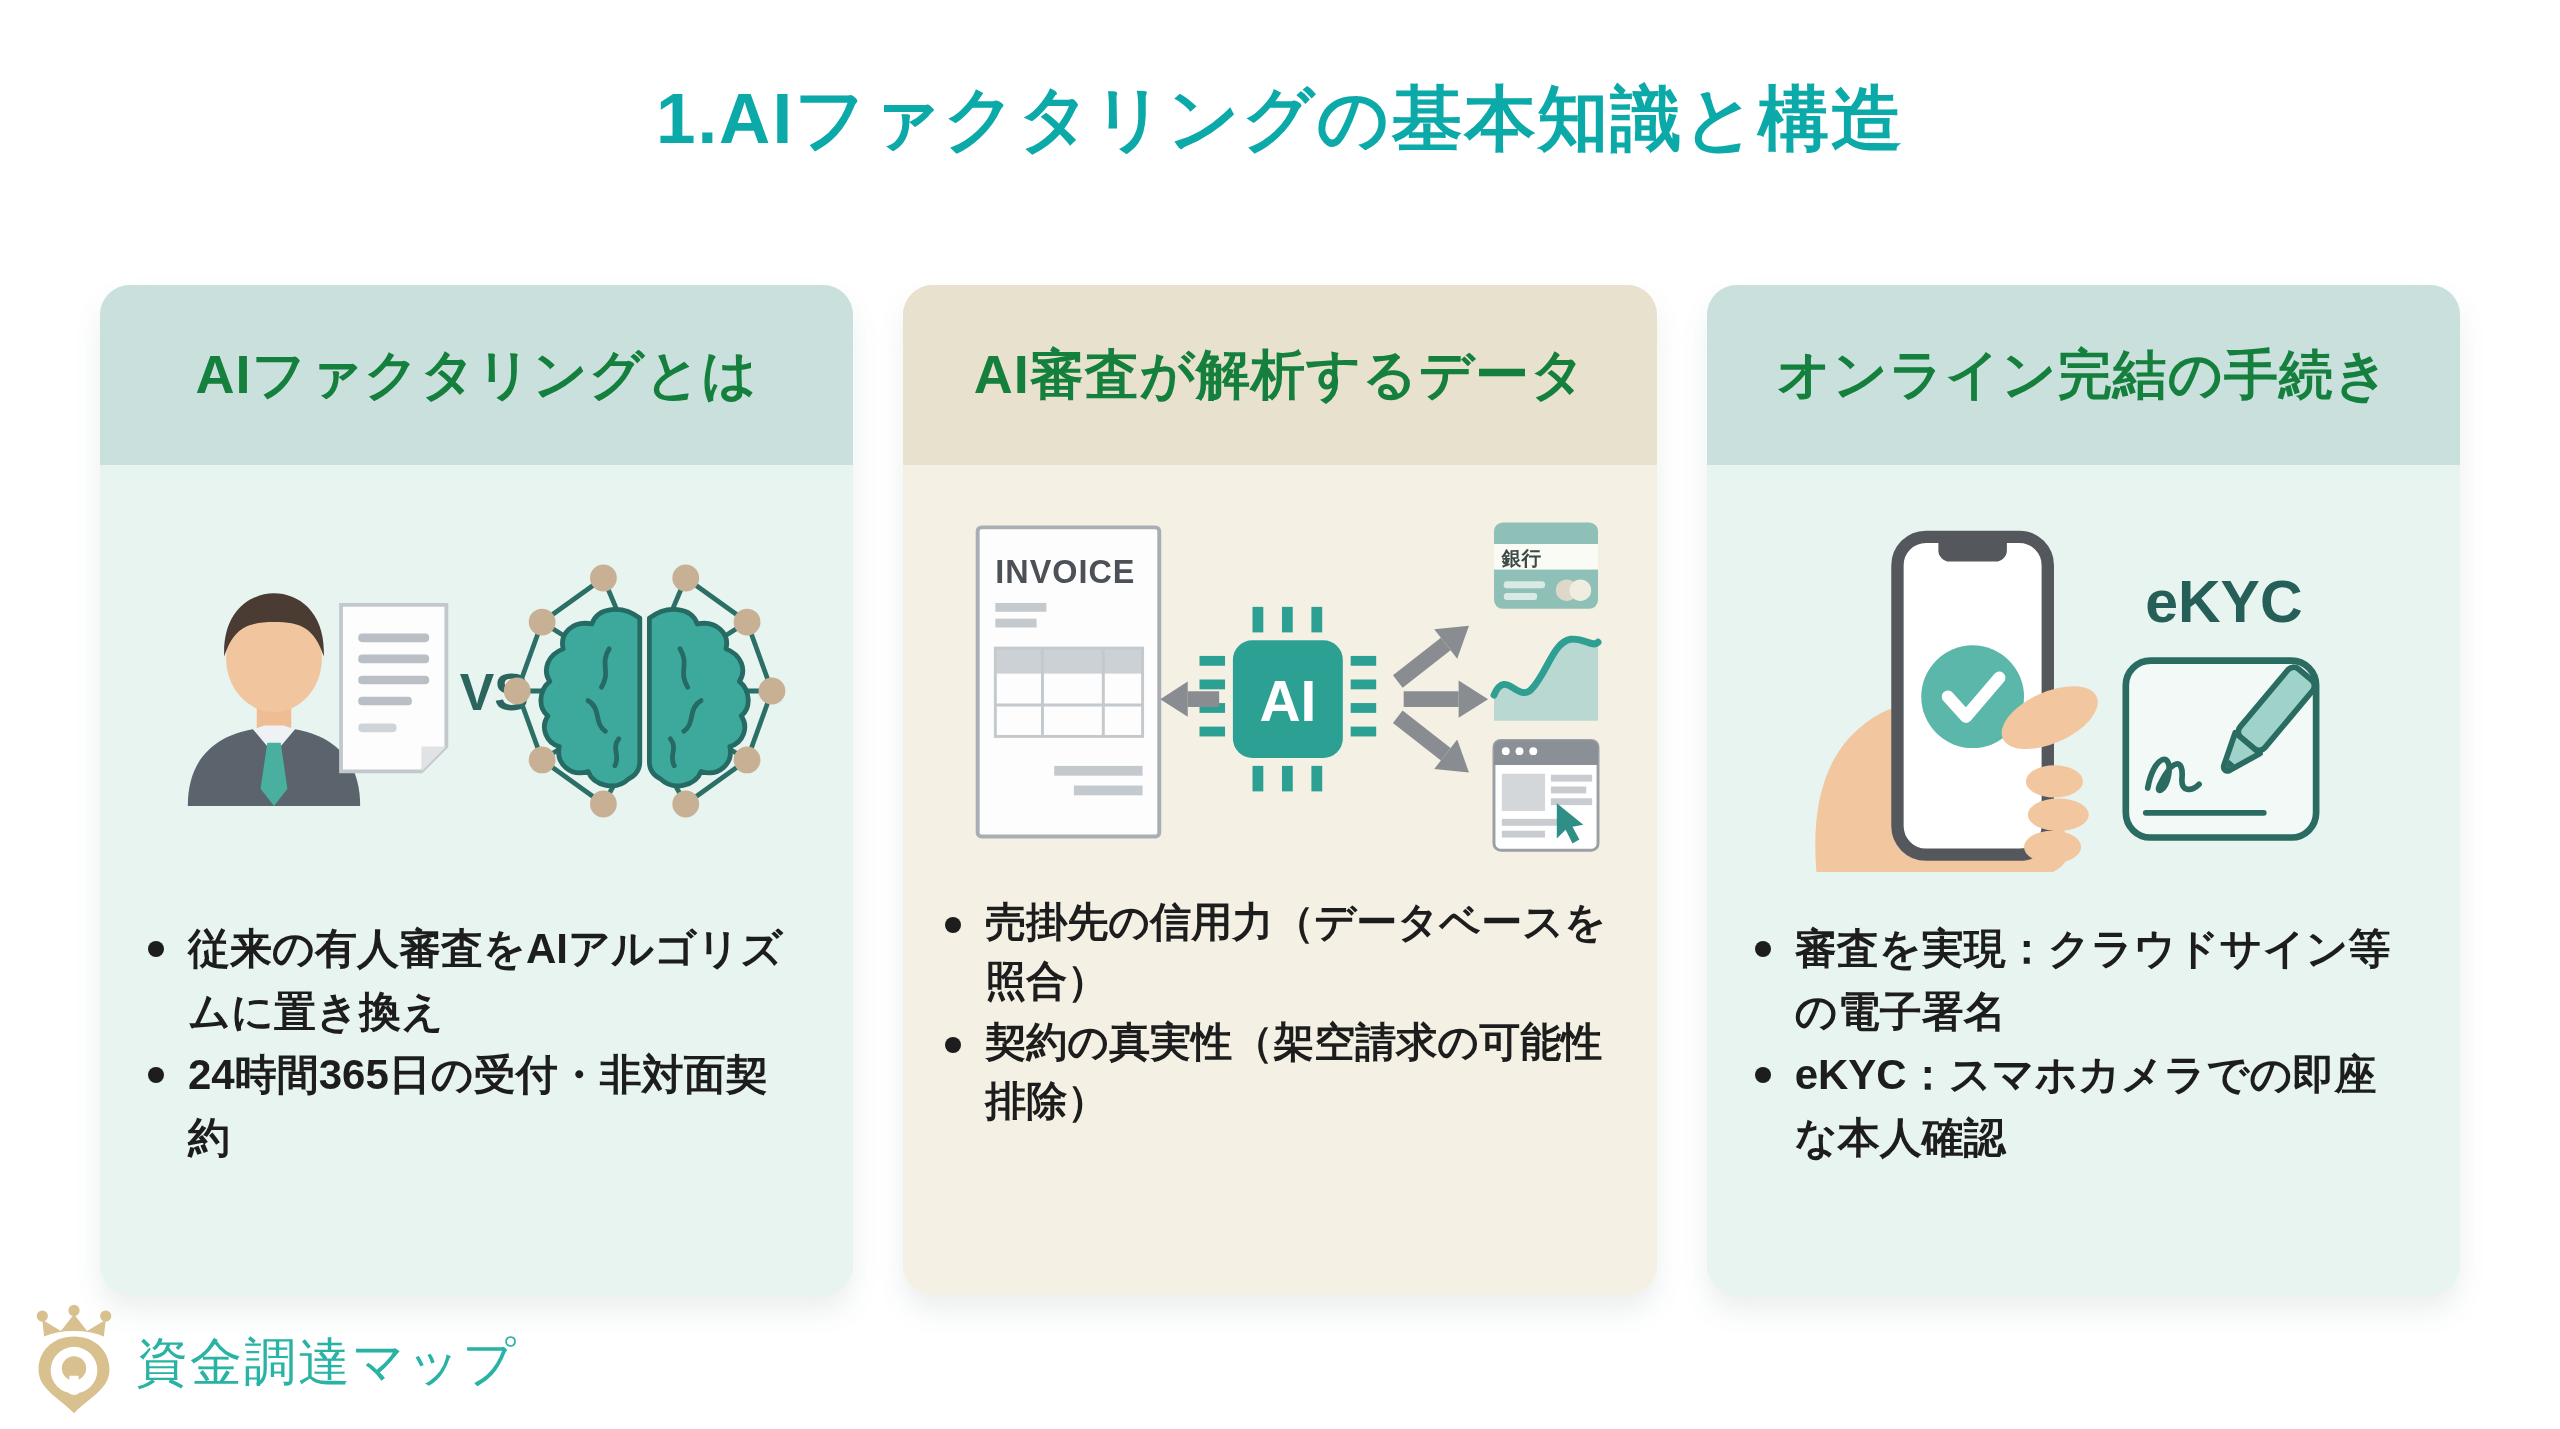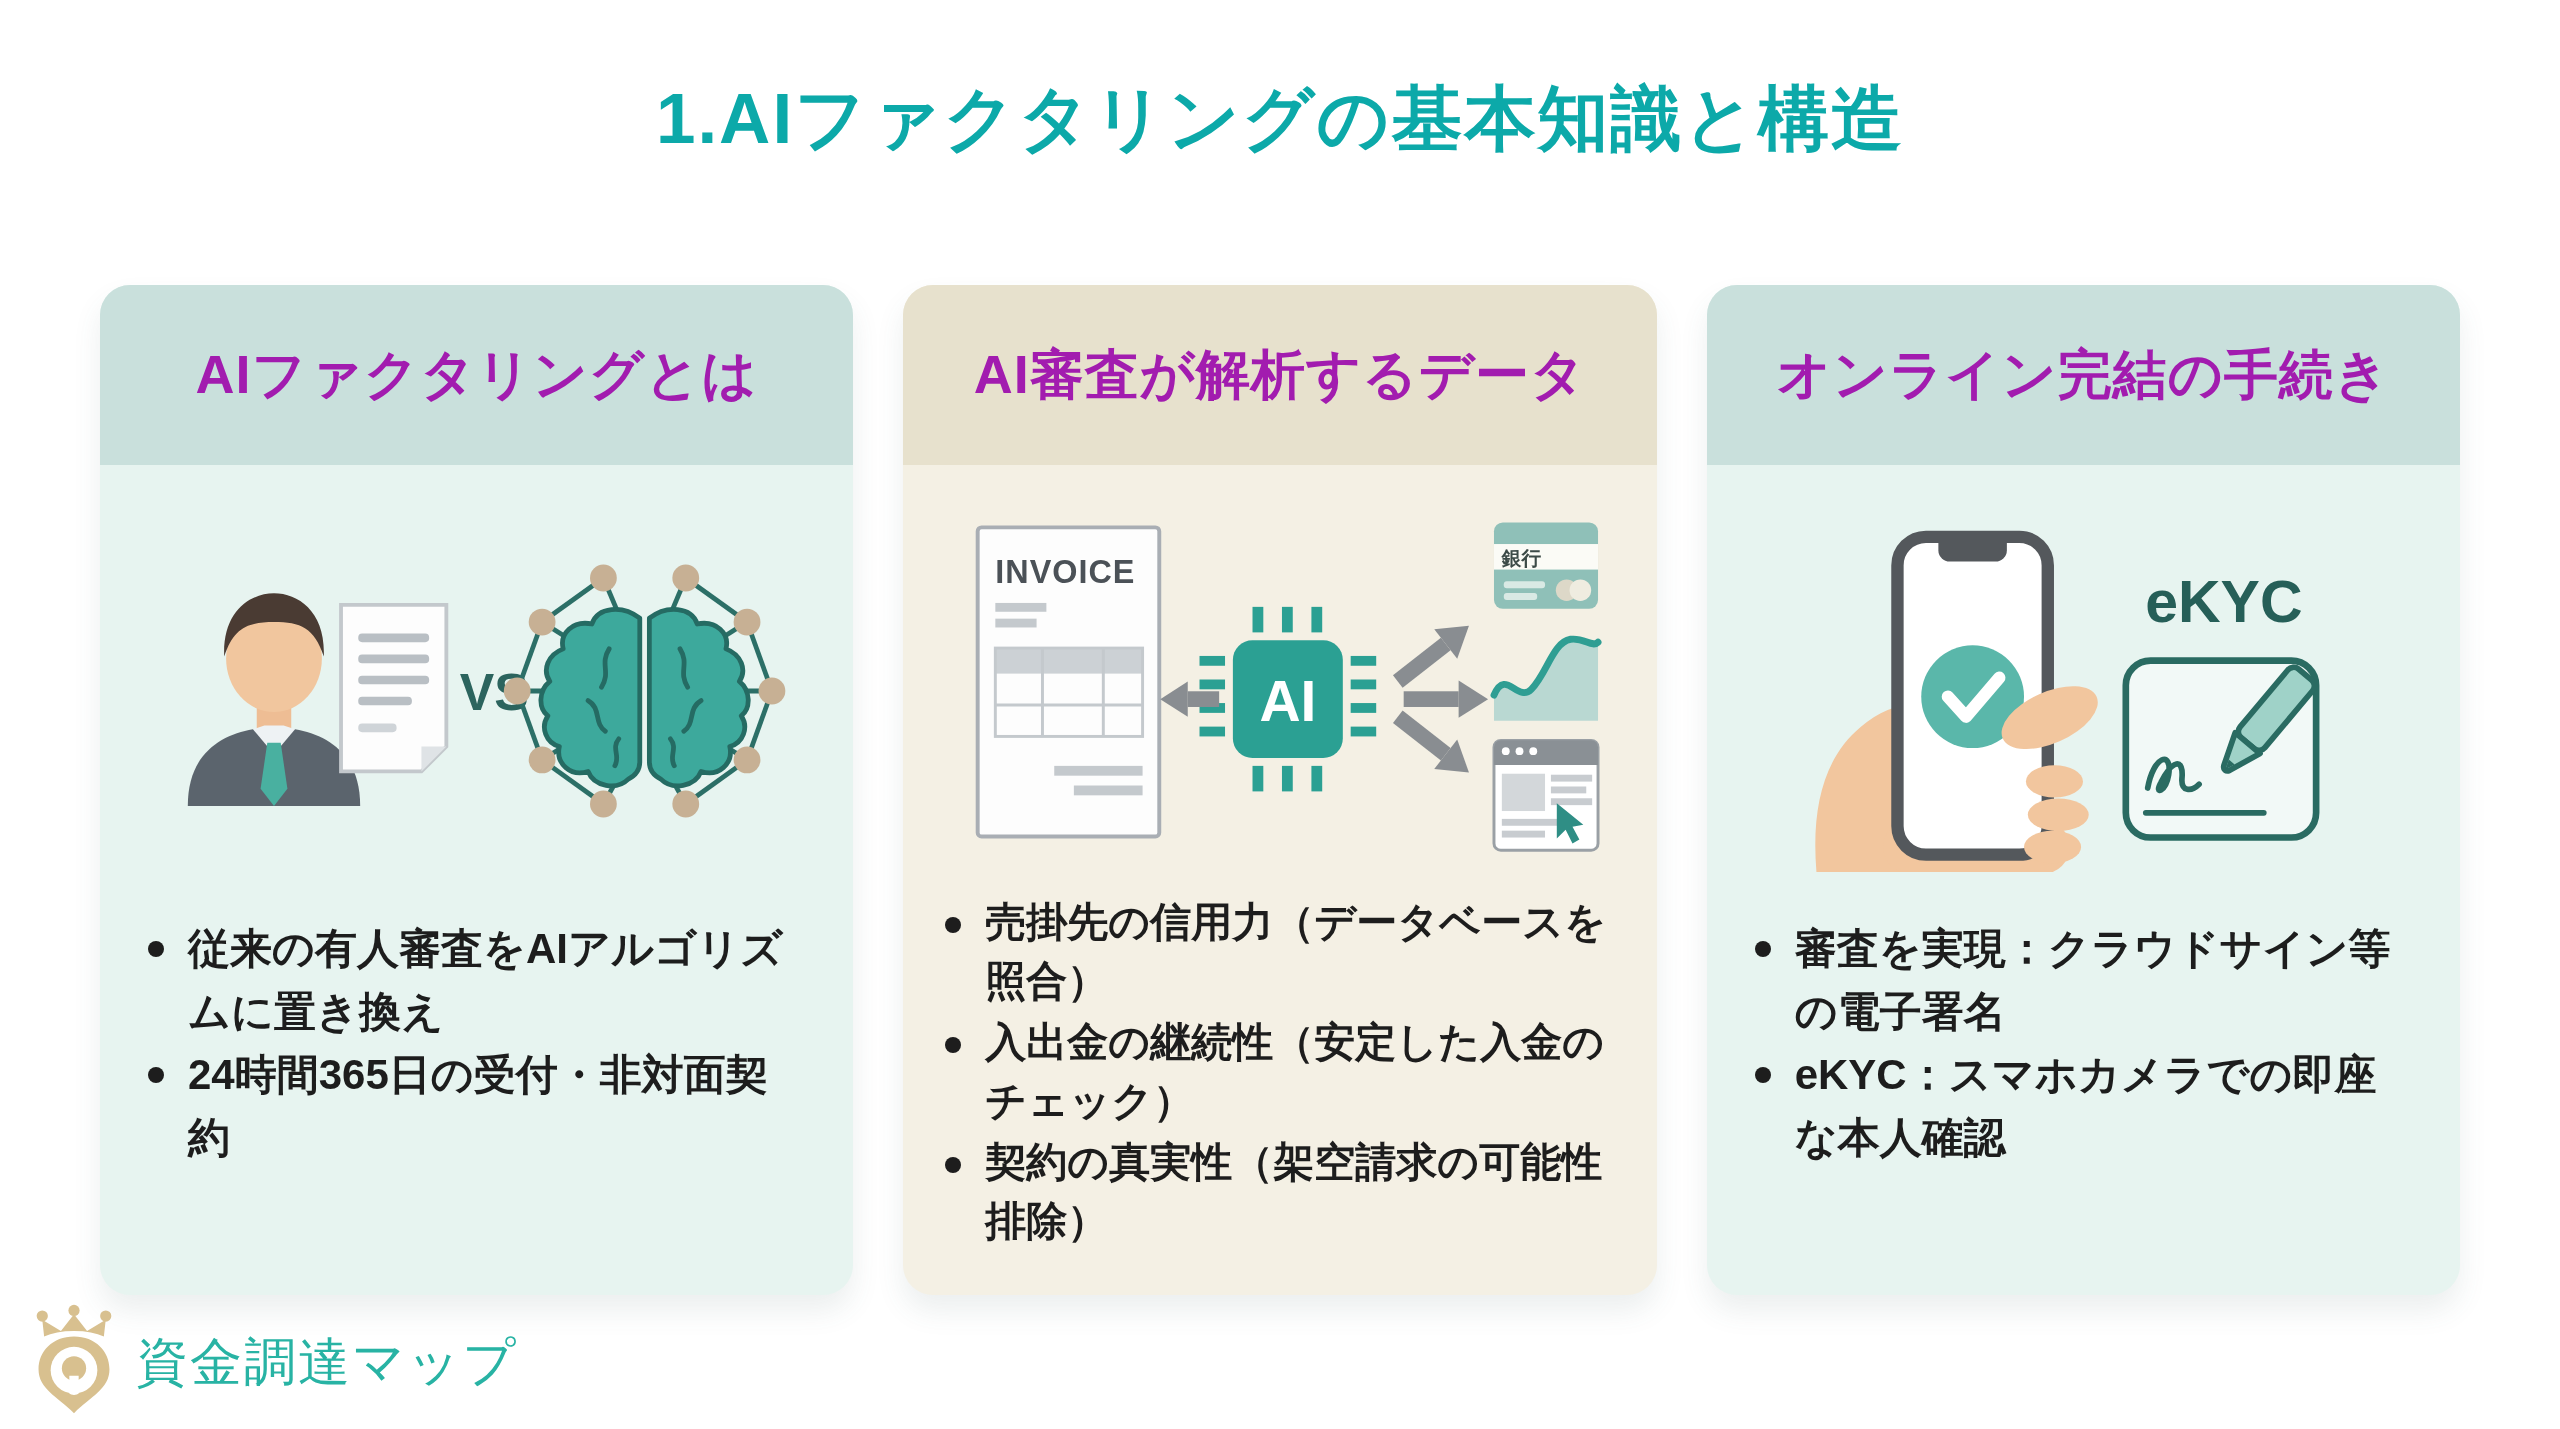--- a/index.html
+++ b/index.html
@@ -30,21 +30,21 @@
     border-radius:30px;
     overflow:hidden;
     display:flex;flex-direction:column;
     box-shadow:0 16px 28px rgba(70,100,95,.10);
   }
   .card.teal{background:#e7f4f0;}
   .card.beige{background:#f4f0e4;}
   .card-header{
     flex:0 0 180px;
     display:flex;align-items:center;justify-content:center;
-    font-size:54px;font-weight:800;color:#a21caf;
+    font-size:54px;font-weight:800;color:#15803d;
     letter-spacing:1px;
   }
   .card.teal .card-header{background:#c9e0dc;}
   .card.beige .card-header{background:#e7e1cd;}
   .illus{
     height:452px;
     display:flex;align-items:center;justify-content:center;
   }
   .card.beige .illus{height:428px;}
   .bullets{
@@ -239,24 +239,20 @@
         </g>
       </svg>
     </div>
     <div class="bullets">
       <div class="bullet">
         <span class="dot"></span>
         <span class="txt">売掛先の信用力（データベースを照合）</span>
       </div>
       <div class="bullet">
         <span class="dot"></span>
-        <span class="txt">入出金の継続性（安定した入金のチェック）</span>
-      </div>
-      <div class="bullet">
-        <span class="dot"></span>
         <span class="txt">契約の真実性（架空請求の可能性排除）</span>
       </div>
     </div>
   </section>
 
   <section class="card teal">
     <div class="card-header">オンライン完結の手続き</div>
     <div class="illus">
       <svg width="628" height="362" viewBox="0 0 660 380">
 

